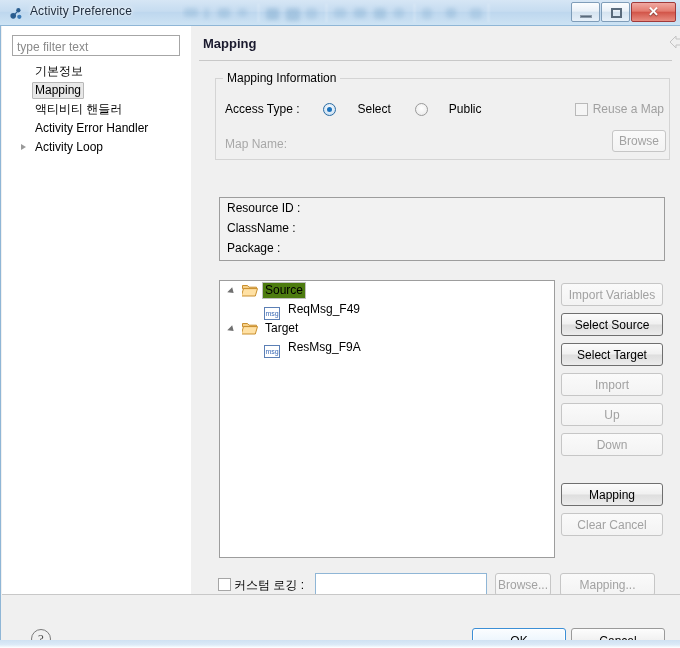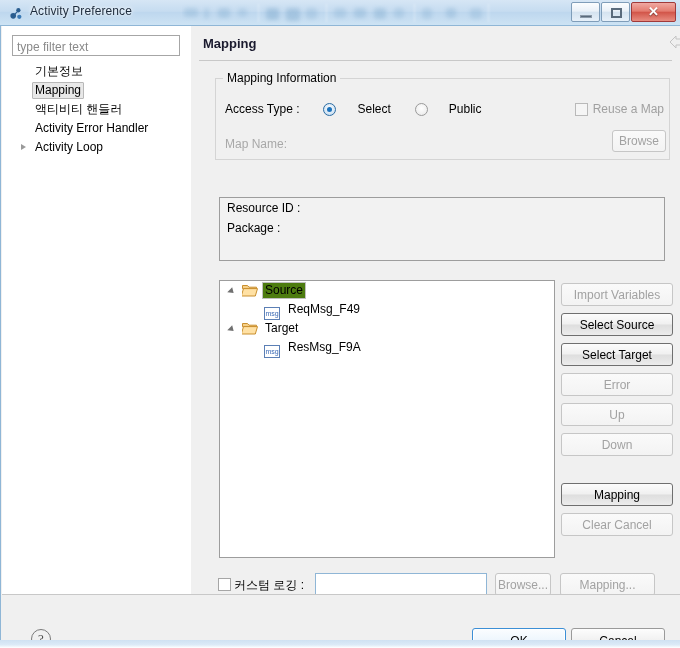--- a/index.html
+++ b/index.html
@@ -279,21 +279,21 @@
   .mt-label { display: inline-block; padding: 0 3px; }
   .mt-row.selected .mt-label {
     background: #4d7c0f;
     border: 1px solid #c0c0c0;
     padding: 0 2px;
     line-height: 15px;
   }
   
   .sidebtn {
     position: absolute; left: 560px;
-    width: 112px; height: 23px;
+    width: 102px; height: 23px;
     font-size: 12px;
   }
   
   .cl-check {
     position: absolute; left: 217px; top: 552px;
   }
   .cl-label {
     position: absolute; left: 233px; top: 551px;
     font-size: 12px; color: #000;
   }
@@ -451,41 +451,42 @@
         <span>Reuse a Map</span>
       </div>
 
       <div class="map-name-label">Map Name:</div>
 
       <div class="btn disabled browse-map">Browse</div>
     </div>
 
     <div class="infobox" id="infobox">
         <div class="infoline">Resource ID :</div>
+        <div class="infoline">ClassName :</div>
         <div class="infoline">Package :</div>
       </div>
 
     <div class="maptree" id="maptree">
         <div class="mt-row parent selected"><span class="mt-twisty"></span><span class="folder-icon"><svg viewBox="0 0 16 13" width="16" height="13">
               <path d="M0.5 1.5 h5 l1.5 1.7 h7.5 v1.5 h-14 z" fill="#f6d089" stroke="#c98f2e" stroke-width="1"></path>
               <path d="M1.5 4.6 h14 l-2.2 7.4 h-14 z" fill="#ffe1a4" stroke="#c98f2e" stroke-width="1"></path>
             </svg></span><span class="mt-label">Source</span></div>
         <div class="mt-row child"><span class="msg-icon">msg</span><span class="mt-label">ReqMsg_F49</span></div>
         <div class="mt-row parent"><span class="mt-twisty"></span><span class="folder-icon"><svg viewBox="0 0 16 13" width="16" height="13">
               <path d="M0.5 1.5 h5 l1.5 1.7 h7.5 v1.5 h-14 z" fill="#f6d089" stroke="#c98f2e" stroke-width="1"></path>
               <path d="M1.5 4.6 h14 l-2.2 7.4 h-14 z" fill="#ffe1a4" stroke="#c98f2e" stroke-width="1"></path>
             </svg></span><span class="mt-label">Target</span></div>
         <div class="mt-row child"><span class="msg-icon">msg</span><span class="mt-label">ResMsg_F9A</span></div>
       </div>
 
     <div id="sidebtns">
         <div class="btn sidebtn disabled" style="top: 257px;">Import Variables</div>
         <div class="btn sidebtn strong" style="top: 287px;">Select Source</div>
         <div class="btn sidebtn strong" style="top: 317px;">Select Target</div>
-        <div class="btn sidebtn disabled" style="top: 347px;">Error</div>
+        <div class="btn sidebtn disabled" style="top: 347px;">Import</div>
         <div class="btn sidebtn disabled" style="top: 377px;">Up</div>
         <div class="btn sidebtn disabled" style="top: 407px;">Down</div>
         <div class="btn sidebtn strong" style="top: 457px;">Mapping</div>
         <div class="btn sidebtn disabled" style="top: 487px;">Clear Cancel</div>
       </div>
 
     <span class="checkbox cl-check"></span>
     <div class="cl-label">커스텀 로깅 :</div>
     <input class="cl-input" type="text" placeholder="" style="">
     <div class="btn disabled cl-browse">Browse...</div>

